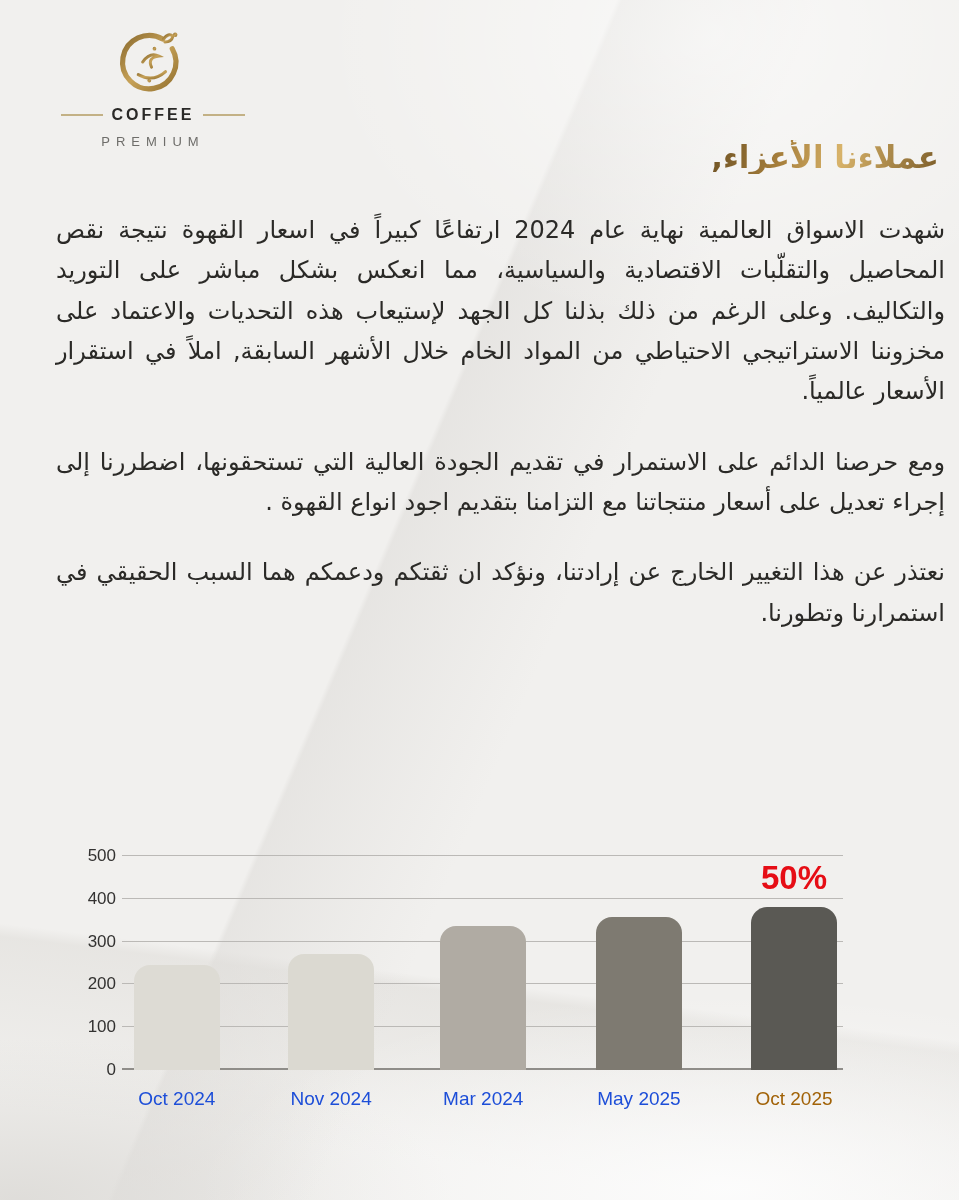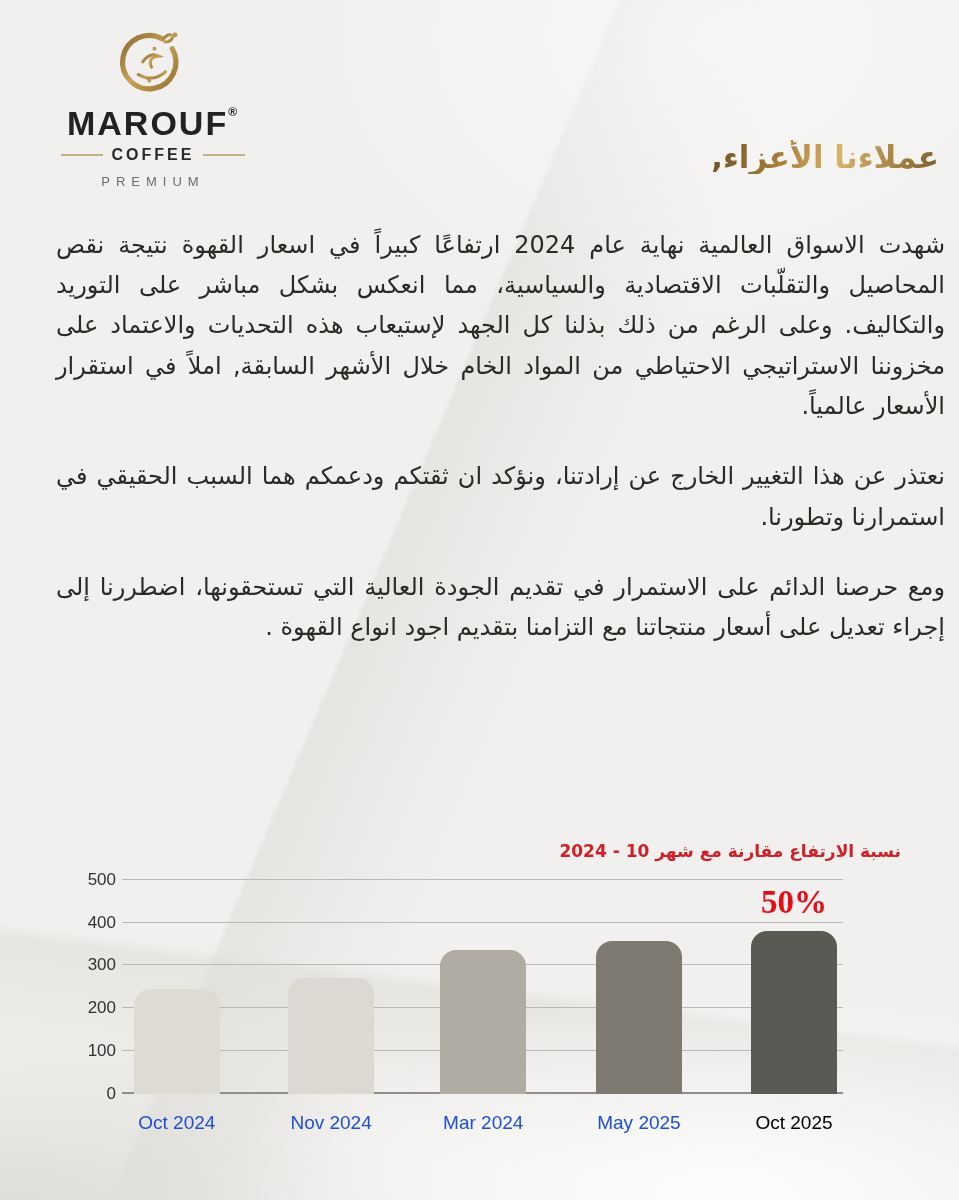--- a/index.html
+++ b/index.html
@@ -75,62 +75,60 @@
           <path d="M36 46 q10 -14 22 -8 q-16 2 -10 15" stroke-width="4"></path>
           <path d="M30 63 q20 11 37 -4" stroke-width="4"></path>
           <path d="M64 15 q7 -9 13 -4 q-2 8 -11 8" stroke-width="4"></path>
         </g>
         <g fill="url(#gold)">
           <circle cx="80" cy="9" r="3"></circle>
           <circle cx="52" cy="28" r="2.5"></circle>
           <circle cx="45" cy="71" r="2.5"></circle>
         </g>
       </svg>
-      <div class="brand-row"><span>MAROUF</span><sup>®</sup></div>
       <div class="coffee-row">
         <span class="rule"></span>
         <span>COFFEE</span>
         <span class="rule"></span>
       </div>
       <div class="tagline">PREMIUM</div>
     </div>
     <h1 class="heading">عملاءنا الأعزاء,</h1>
   </header>
 
   <main class="letter">
     <p>شهدت الاسواق العالمية نهاية عام 2024 ارتفاعًا كبيراً في اسعار القهوة نتيجة نقص المحاصيل والتقلّبات الاقتصادية والسياسية، مما انعكس بشكل مباشر على التوريد والتكاليف. وعلى الرغم من ذلك بذلنا كل الجهد لإستيعاب هذه التحديات والاعتماد على مخزوننا الاستراتيجي الاحتياطي من المواد الخام خلال الأشهر السابقة, املاً في استقرار الأسعار عالمياً.</p>
+    <p>ومع حرصنا الدائم على الاستمرار في تقديم الجودة العالية التي تستحقونها، اضطررنا إلى إجراء تعديل على أسعار منتجاتنا مع التزامنا بتقديم اجود انواع القهوة .</p>
     <p>نعتذر عن هذا التغيير الخارج عن إرادتنا، ونؤكد ان ثقتكم ودعمكم هما السبب الحقيقي في استمرارنا وتطورنا.</p>
-    <p>ومع حرصنا الدائم على الاستمرار في تقديم الجودة العالية التي تستحقونها، اضطررنا إلى إجراء تعديل على أسعار منتجاتنا مع التزامنا بتقديم اجود انواع القهوة .</p>
   </main>
 
   <section class="chart">
-    <div class="chart-title" id="chart-title" style="color: rgb(208, 32, 39);">نسبة الارتفاع مقارنة مع شهر 10 - 2024</div>
     <div class="plot-wrap">
       <div class="plot" id="plot">
           <div class="gridline axis" style="bottom: 0%;"></div>
           <div class="ytick" style="bottom: 0%;">0</div>
           <div class="gridline" style="bottom: 20%;"></div>
           <div class="ytick" style="bottom: 20%;">100</div>
           <div class="gridline" style="bottom: 40%;"></div>
           <div class="ytick" style="bottom: 40%;">200</div>
           <div class="gridline" style="bottom: 60%;"></div>
           <div class="ytick" style="bottom: 60%;">300</div>
           <div class="gridline" style="bottom: 80%;"></div>
           <div class="ytick" style="bottom: 80%;">400</div>
           <div class="gridline" style="bottom: 100%;"></div>
           <div class="ytick" style="bottom: 100%;">500</div>
           <div class="bar" style="left: calc(7.6% - 43px); height: 49%; background: rgb(221, 219, 212);"></div>
           <div class="bar" style="left: calc(29% - 43px); height: 54%; background: rgb(219, 217, 209);"></div>
           <div class="bar" style="left: calc(50.1% - 43px); height: 67.4%; background: rgb(176, 171, 163);"></div>
           <div class="bar" style="left: calc(71.7% - 43px); height: 71.6%; background: rgb(126, 122, 113);"></div>
           <div class="bar" style="left: calc(93.2% - 43px); height: 76%; background: rgb(90, 89, 84);"></div>
-          <div class="pct" style="left: 93.2%; bottom: calc(76% + 10px); color: rgb(230, 13, 21); font-family: Liberation Serif, serif;">50%</div>
+          <div class="pct" style="left: 93.2%; bottom: calc(76% + 10px); color: rgb(230, 13, 21);">50%</div>
         </div>
       <div class="xaxis" id="xaxis">
           <div class="xtick" style="left: 7.6%;">Oct 2024</div>
           <div class="xtick" style="left: 29%;">Nov 2024</div>
           <div class="xtick" style="left: 50.1%;">Mar 2024</div>
           <div class="xtick" style="left: 71.7%;">May 2025</div>
-          <div class="xtick" style="left: 93.2%; color: #000000;">Oct 2025</div>
+          <div class="xtick" style="left: 93.2%; color: #a16207;">Oct 2025</div>
         </div>
     </div>
   </section>
 </div>
 
 </body></html>

